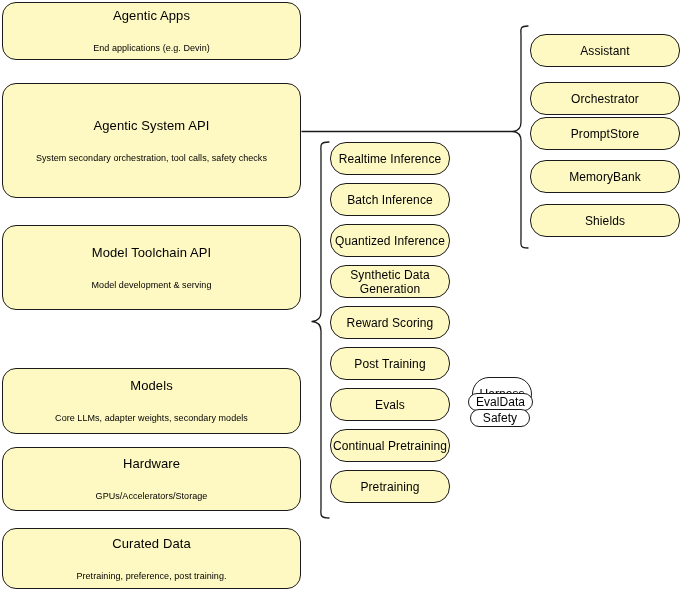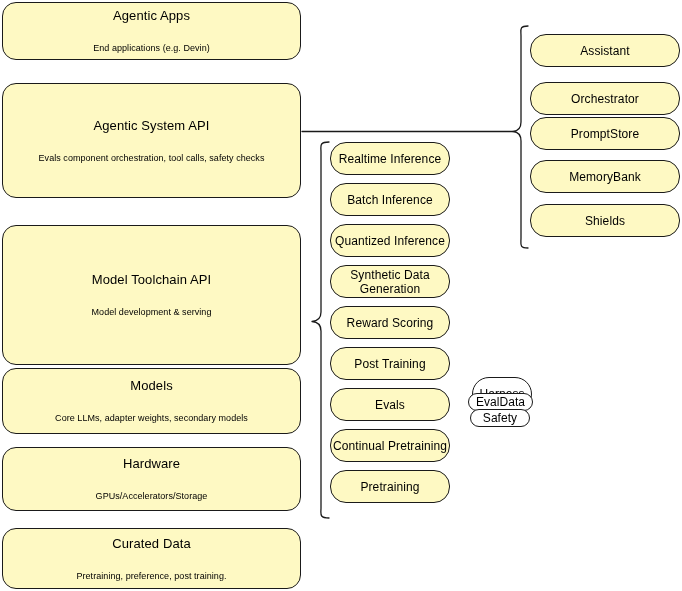--- a/index.html
+++ b/index.html
@@ -132,24 +132,24 @@
              C 321 514, 319 518, 329 518"></path>
   </svg>
 
   <div class="box layer" style="top:2px; height:58px;">
     <div class="layer-title">Agentic Apps</div>
     <div class="layer-sub">End applications (e.g. Devin)</div>
   </div>
 
   <div class="box layer" style="top:83px; height:115px;">
     <div class="layer-title">Agentic System API</div>
-    <div class="layer-sub">Evals component orchestration, tool calls, safety checks</div>
+    <div class="layer-sub">System secondary orchestration, tool calls, safety checks</div>
   </div>
 
-  <div class="box layer" style="top:225px; height:140px;">
+  <div class="box layer" style="top:225px; height:85px;">
     <div class="layer-title">Model Toolchain API</div>
     <div class="layer-sub">Model development &amp; serving</div>
   </div>
 
   <div class="box layer" style="top:368px; height:66px;">
     <div class="layer-title">Models</div>
     <div class="layer-sub">Core LLMs, adapter weights, secondary models</div>
   </div>
 
   <div class="box layer" style="top:447px; height:64px;">

